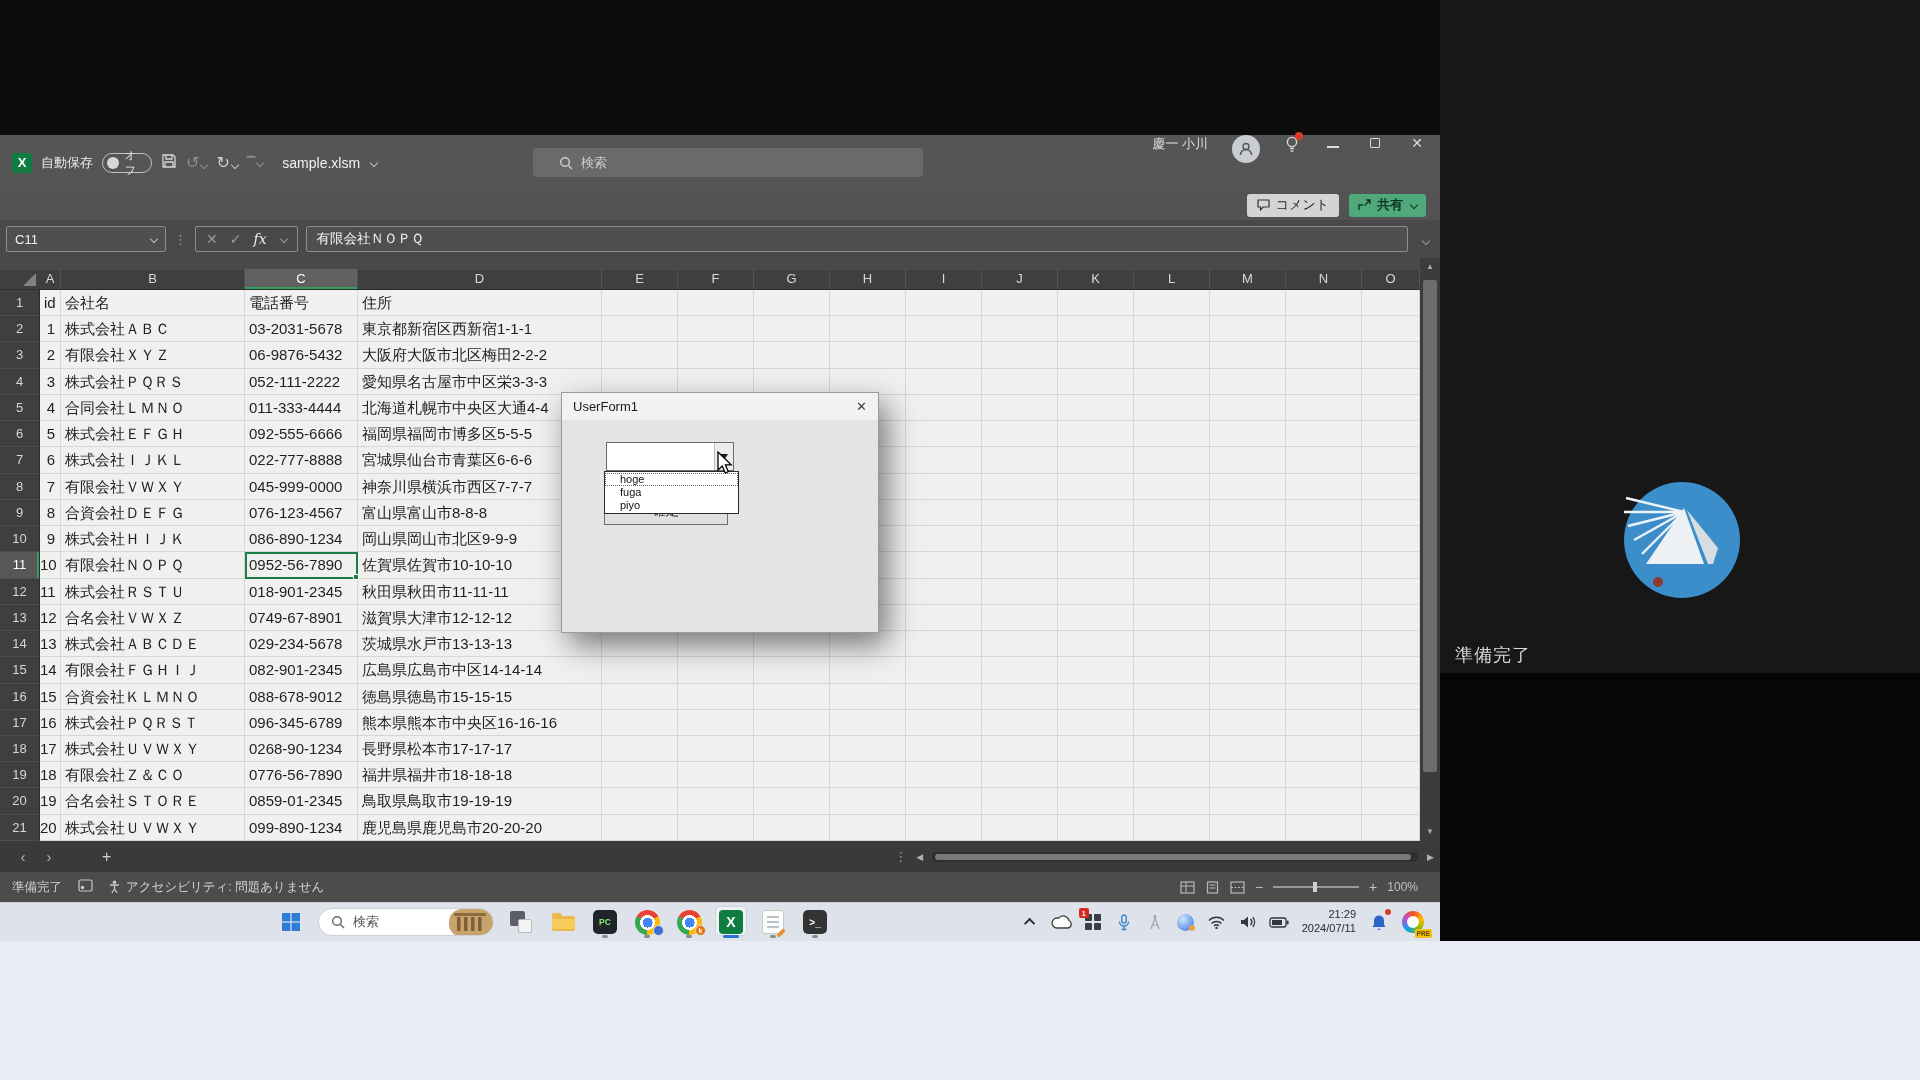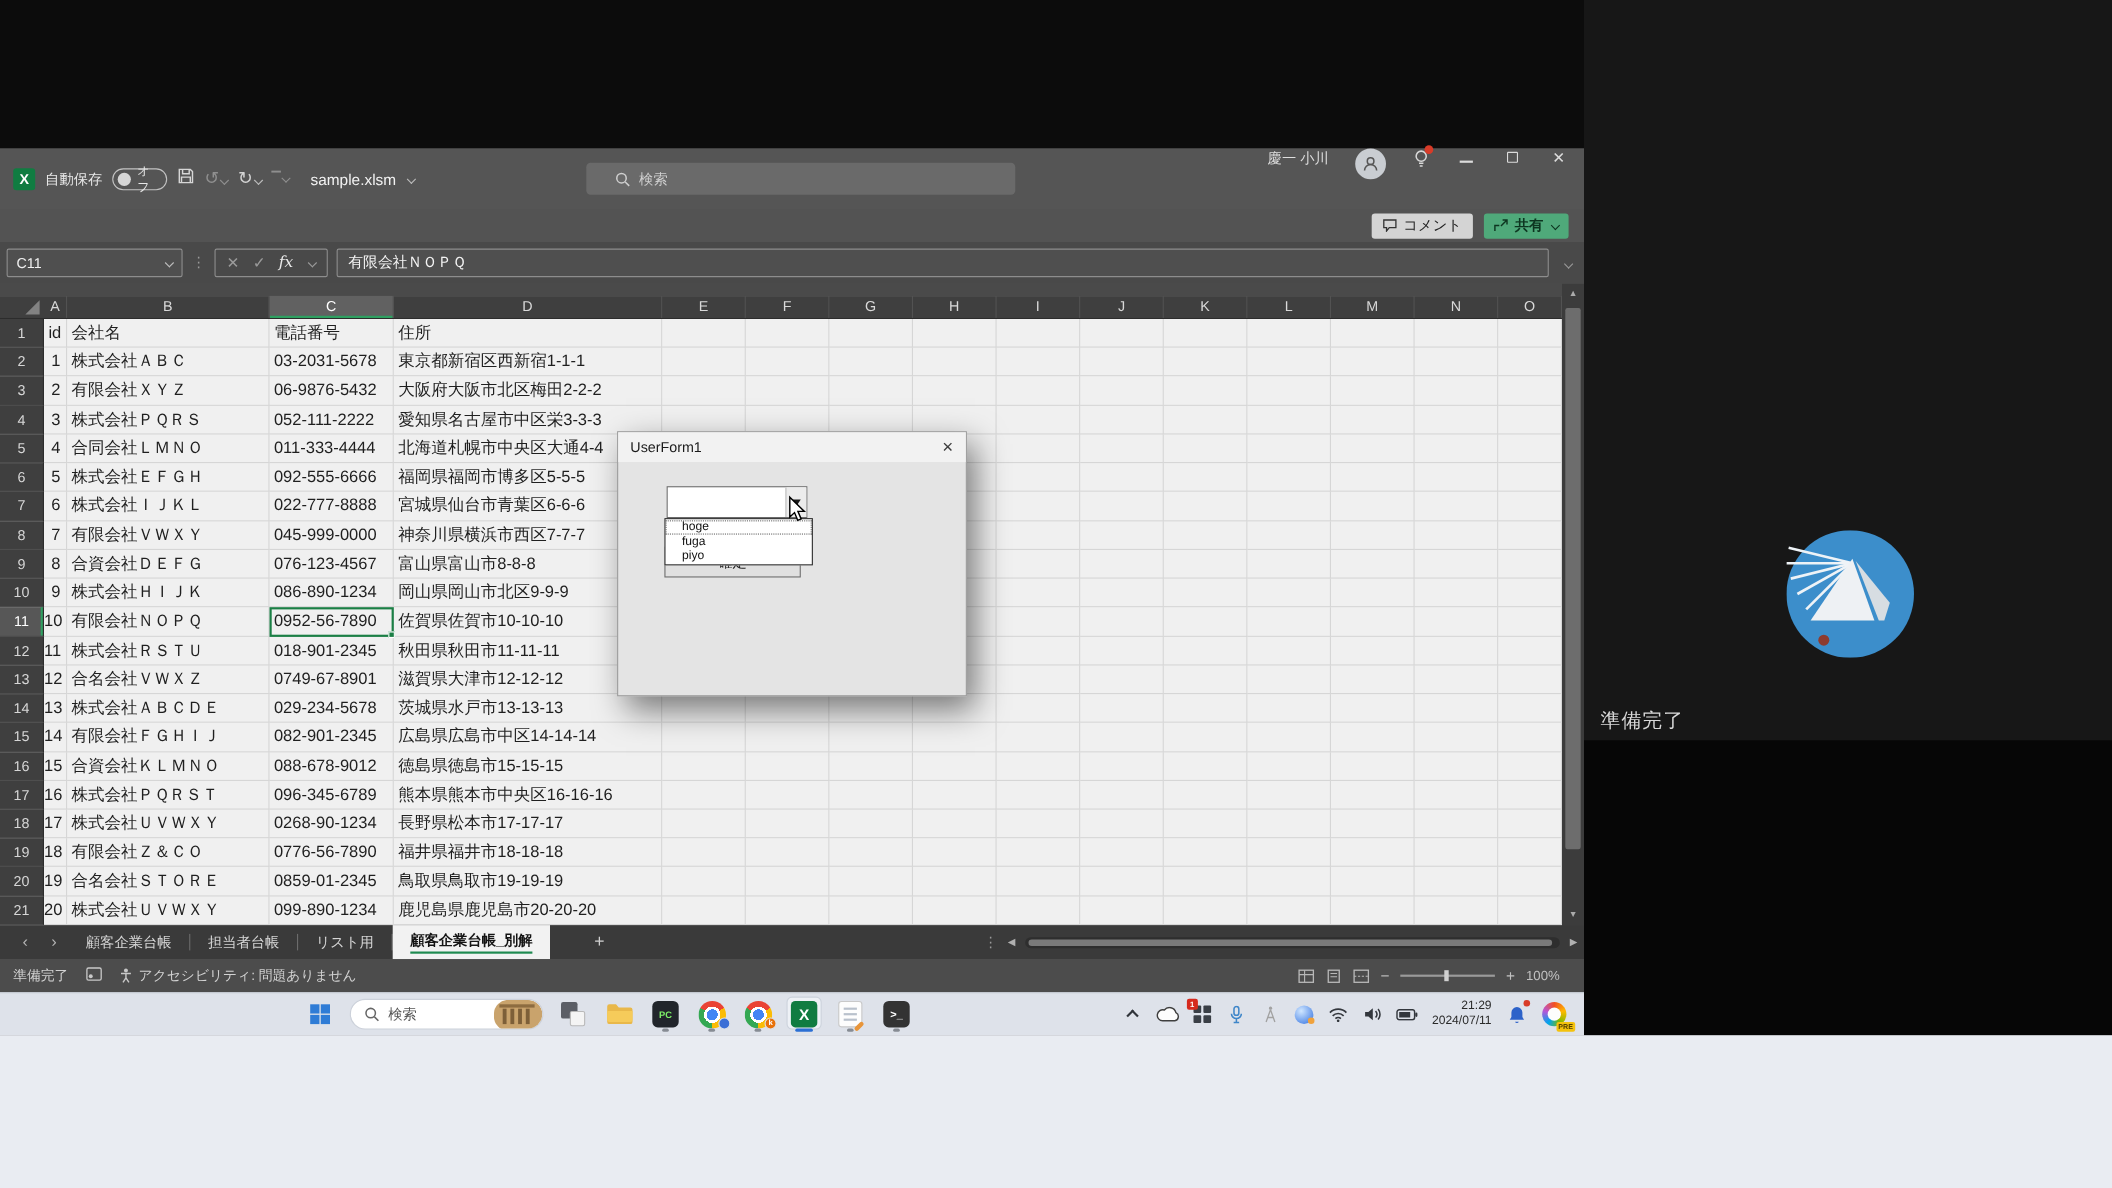--- a/index.html
+++ b/index.html
@@ -661,37 +661,20 @@
       <div class="vscroll">
         <span class="vs-arrow" style="top:0;">▲</span>
         <span class="vs-thumb"></span>
         <span class="vs-arrow" style="bottom:0;">▼</span>
       </div>
     </div>
 
     <div class="sheettabs">
       <span class="st-nav">‹</span>
       <span class="st-nav">›</span>
-      <div id="sheettab-list" style="display:flex;align-items:center;height:100%;">
-          <div class="stab">
-            <span>顧客企業台帳</span>
-          </div>
-          <div class="st-sep"></div>
-          <div class="stab">
-            <span>担当者台帳</span>
-          </div>
-          <div class="st-sep"></div>
-          <div class="stab">
-            <span>リスト用</span>
-          </div>
-          <div class="st-sep"></div>
-          <div class="stab active">
-            <span>顧客企業台帳_別解</span>
-          </div>
-        </div>
       <span class="st-plus">+</span>
       <div class="st-right">
         <span class="vdots">⋮</span>
         <span class="st-small">◀</span>
         <div class="hs-track">
           <div class="hs-thumb"></div>
         </div>
         <span class="st-small">▶</span>
       </div>
     </div>

